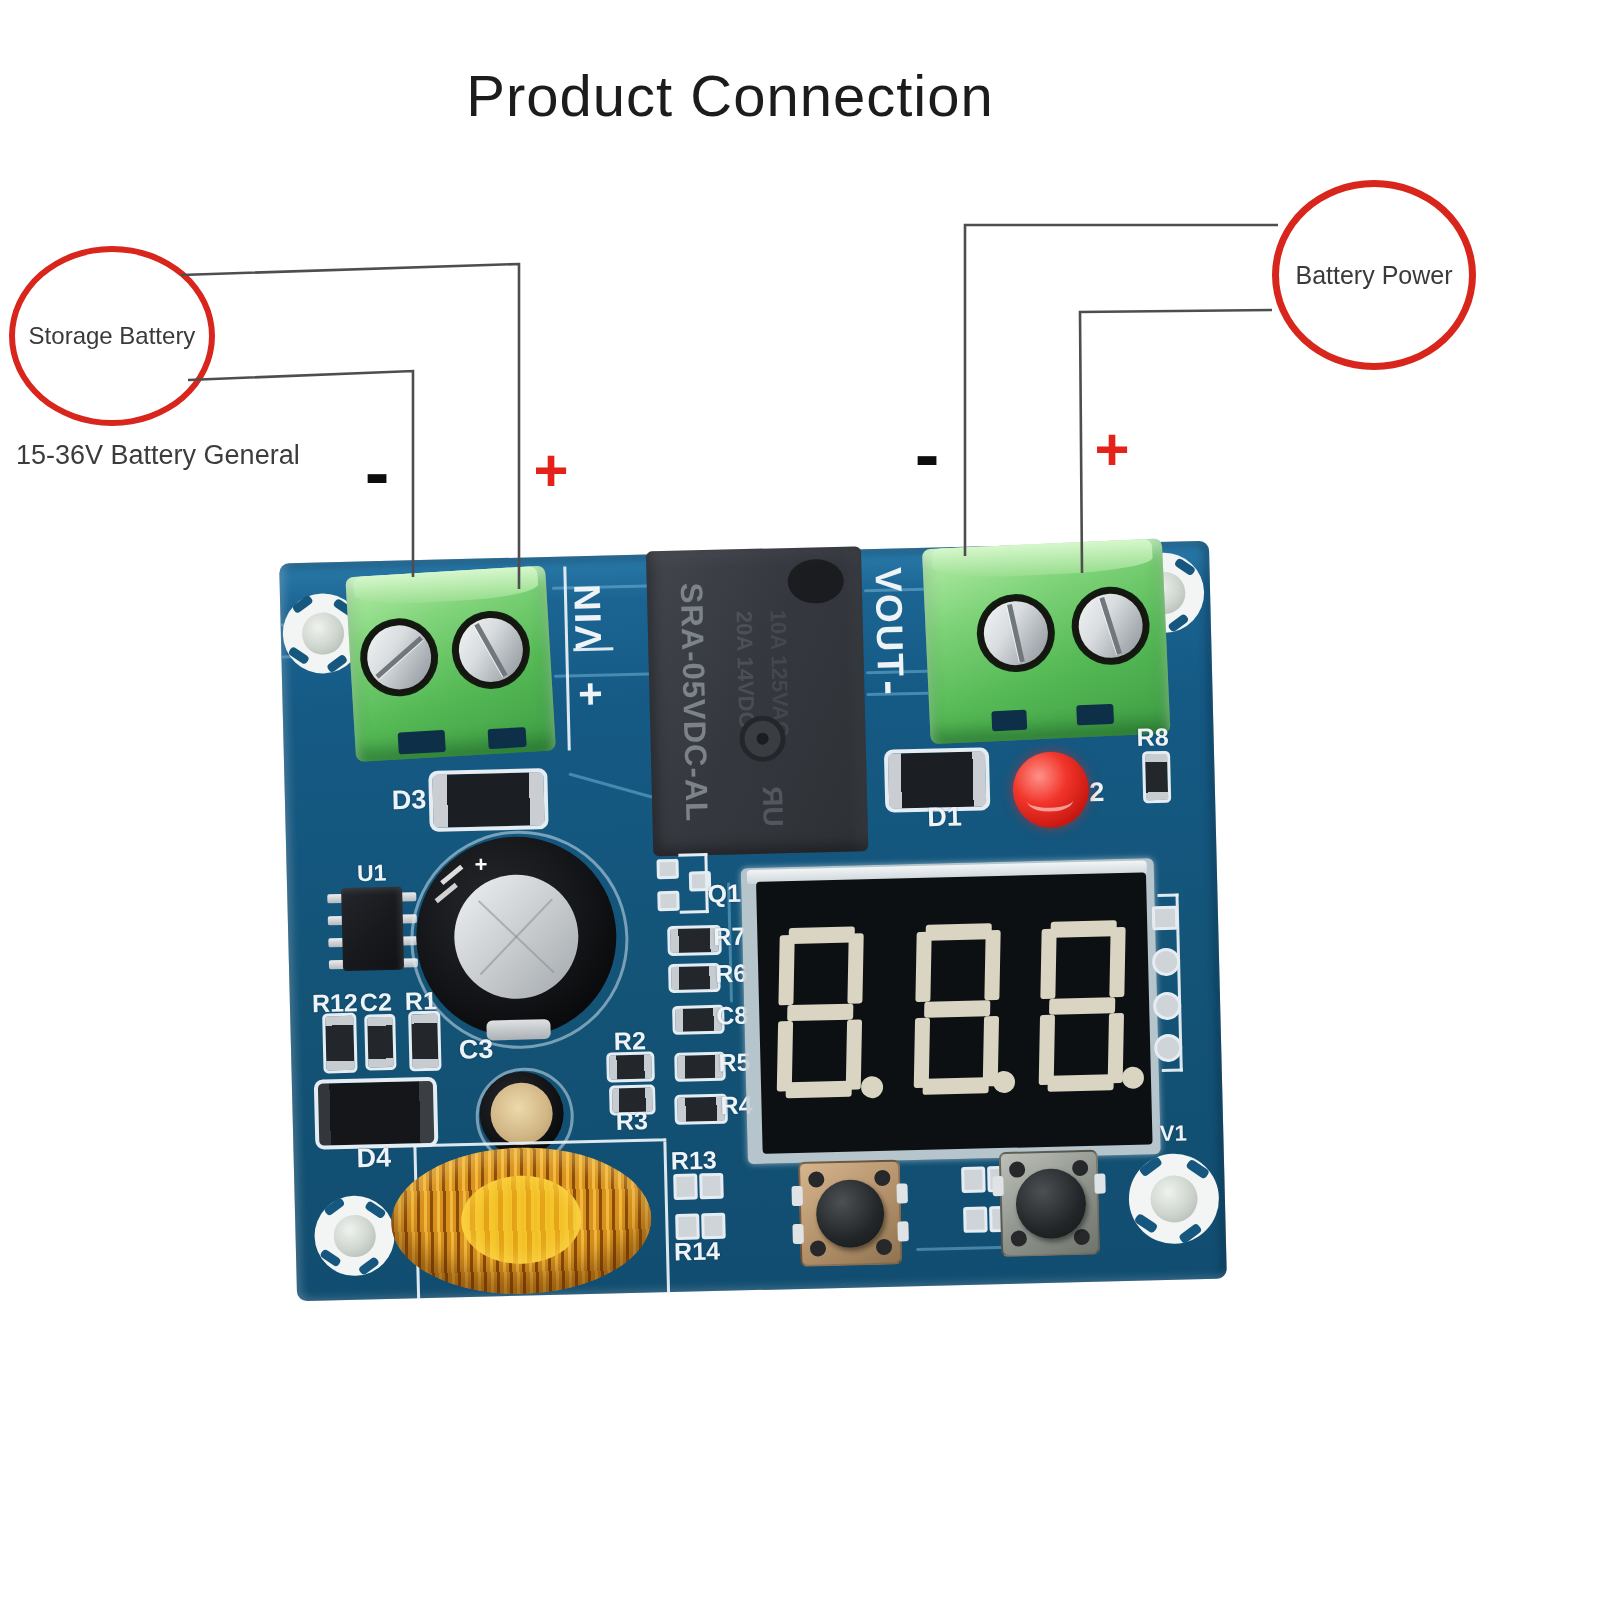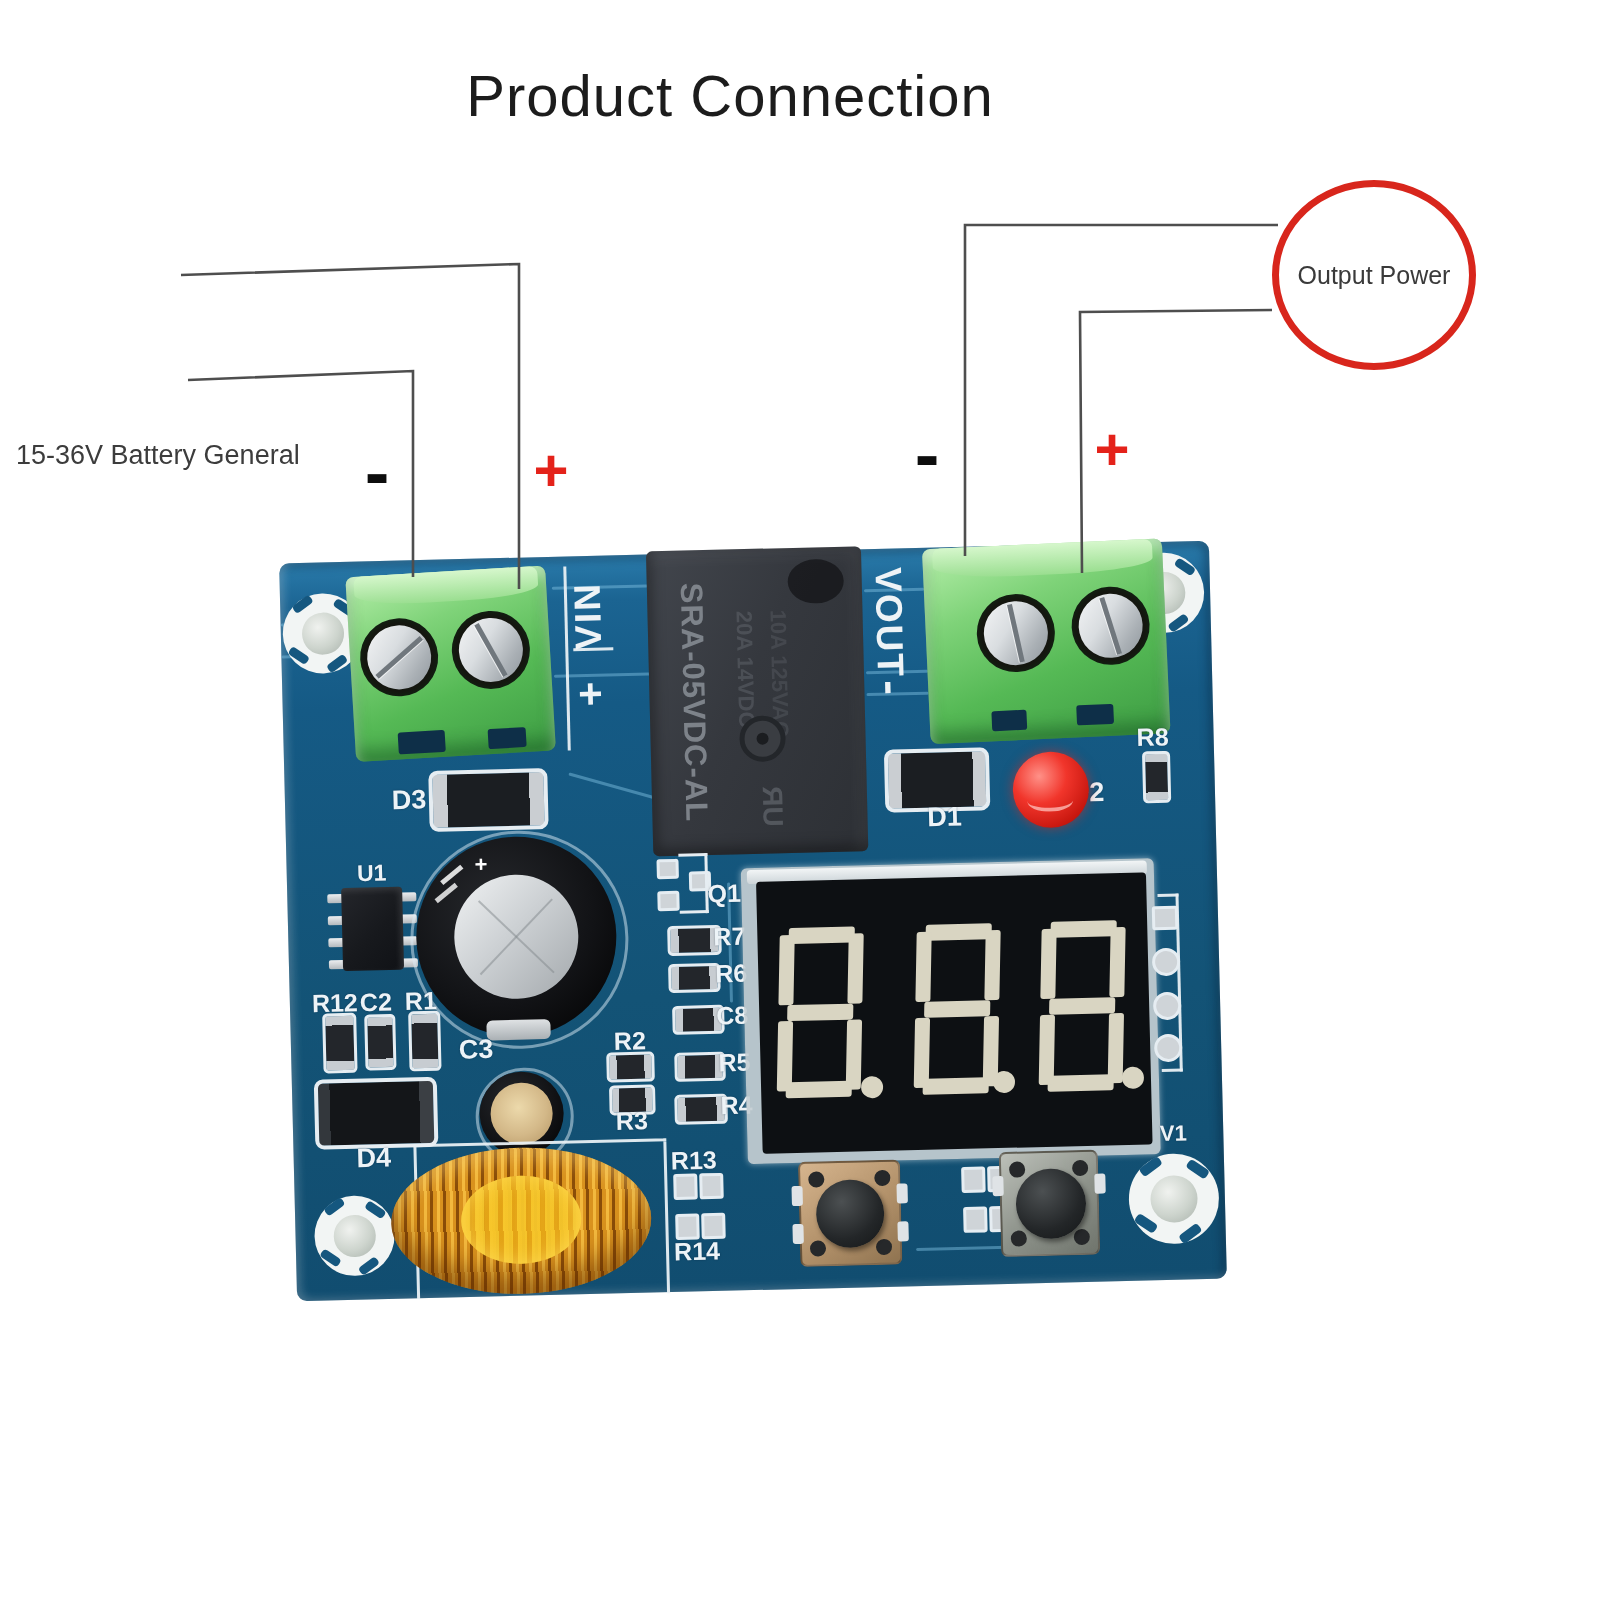--- a/index.html
+++ b/index.html
@@ -124,26 +124,29 @@
 
   <div class="title">Product Connection</div>
 
   <svg class="wires" width="1600" height="1600">
     <polyline points="181,275 519,264 519,589"></polyline>
     <polyline points="188,380 413,371 413,577"></polyline>
     <polyline points="1278,225 965,225 965,556"></polyline>
     <polyline points="1272,310 1080,312 1082,573"></polyline>
   </svg>
 
+  <div class="red-ellipse" style="left:9px;top:246px;width:194px;height:168px;">
+    <span>Storage Battery</span>
+  </div>
   <div class="note" style="left:16px;top:440px;">15-36V Battery General</div>
   <span class="sgn-minus" style="left:377px;top:473px;">-</span>
   <span class="sgn-plus" style="left:551px;top:471px;">+</span>
 
   <div class="red-ellipse" style="left:1272px;top:180px;width:190px;height:176px;border-width:7px;">
-    <span style="font-size:25px;">Output Power</span>
+    <span style="font-size:25px;">Battery Power</span>
   </div>
   <span class="sgn-minus" style="left:927px;top:455px;">-</span>
   <span class="sgn-plus" style="left:1112px;top:450px;">+</span>
 
   <div class="board">
 
     <div class="trace" style="left:0;top:60px;width:70px;"></div>
     <div class="trace" style="left:0;top:92px;width:70px;"></div>
     <div class="trace" style="left:272px;top:30px;width:96px;"></div>
     <div class="trace" style="left:272px;top:118px;width:96px;"></div>

